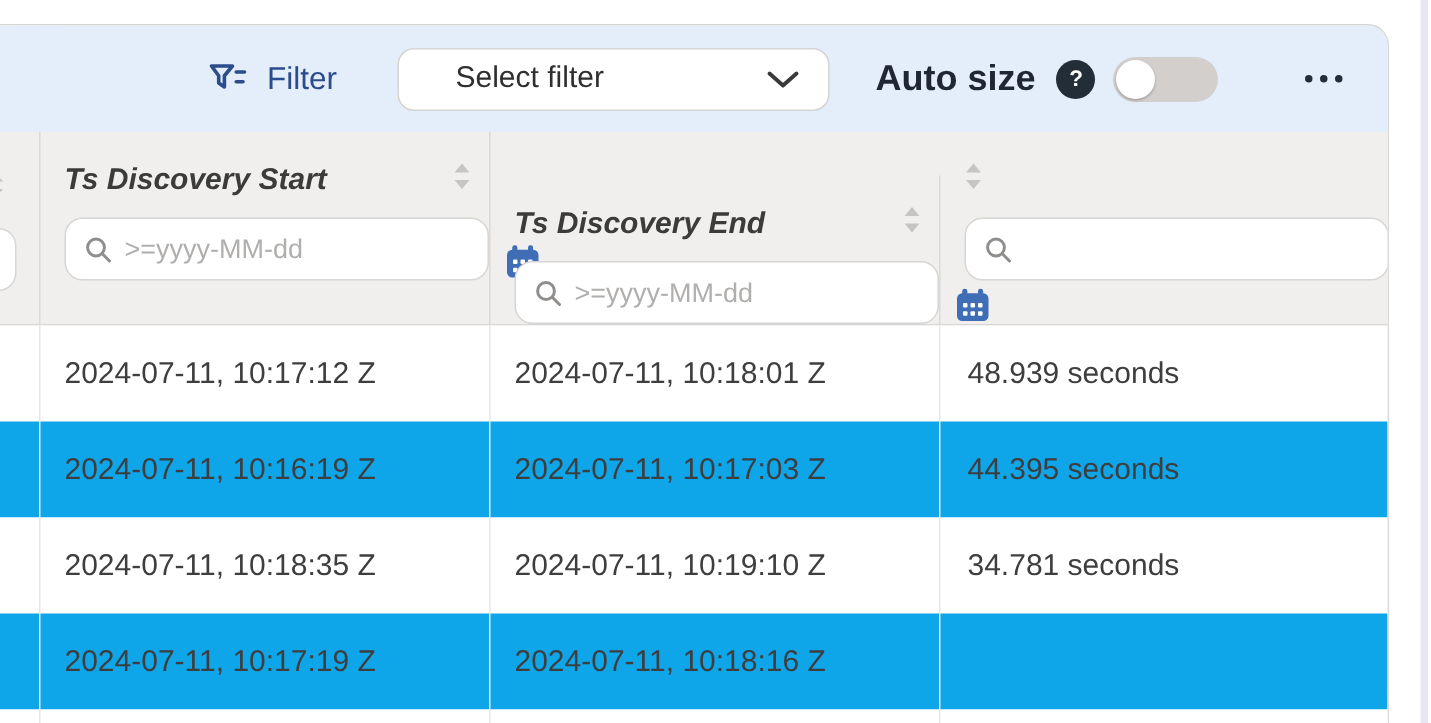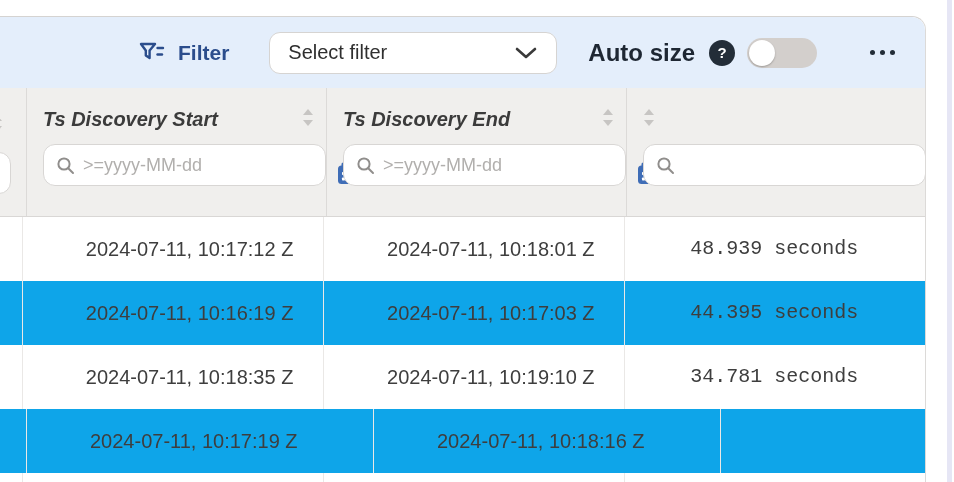--- a/index.html
+++ b/index.html
@@ -13,70 +13,70 @@
 
   .panel { position:absolute; left:0; top:16px; width:926px; height:466px;
            background:#ffffff; border-top:1px solid #d5d3d1; border-right:1px solid #dcdad8;
            border-top-right-radius:14px; overflow:hidden; }
 
   
   .toolbar { height:71px; background:#e4eefb; display:flex; align-items:center;
              border-top-right-radius:13px; }
   .filter-btn { display:flex; align-items:center; gap:13px; margin-left:138px;
                 cursor:pointer; }
-  .filter-btn .lbl { font-size:21px; font-weight:700; color:#2b4d8c; }
+  .filter-btn .lbl { font-size:21px; font-weight:400; color:#2b4d8c; }
   .select-box { margin-left:40px; width:288px; height:42px; background:#ffffff;
                 border:1px solid #d6d4d2; border-radius:11px; display:flex;
                 align-items:center; justify-content:space-between; padding:0 18px;
                 cursor:pointer; }
-  .select-box .val { font-size:20px; color:#2f2f2f; }
+  .select-box .val { font-size:20px; color:#2f2f2f;margin-left:20px; }
   .autosize-lbl { margin-left:31px; font-size:24px; font-weight:700; color:#1e2733; }
   .help-btn { margin-left:14px; width:26px; height:26px; border-radius:50%;
               background:#232d38; color:#ffffff; font-size:15px; font-weight:700;
               display:flex; align-items:center; justify-content:center; cursor:pointer; }
   .toggle { margin-left:12px; width:70px; height:30px; border-radius:15px;
             background:#d3cfcc; position:relative; cursor:pointer; }
   .toggle .knob { position:absolute; left:2px; top:2px; width:26px; height:26px;
                   border-radius:50%; background:#ffffff;
                   box-shadow:0 1px 2px rgba(0,0,0,.25); }
   .dots-btn { margin-left:auto; margin-right:30px; display:flex; gap:5px; cursor:pointer; }
   .dots-btn i { width:5px; height:5px; border-radius:50%; background:#232d38; display:block; }
 
   
   .thead { height:129px; background:#f0efed; border-bottom:1px solid #d9d7d5;
            display:flex; }
   .th { border-right:1px solid #dcdad8; position:relative; }
   .th.c0 { width:27px; overflow:hidden; }
-  .th.c1 { width:300px; } .th.c2 { width:300px; } .th.c3 { width:298px; border-right:none; }
+  .th.c1 { width:300px; } .th.c2 { width:300px;margin-top:29px; } .th.c3 { width:298px; border-right:none; }
   .th-title { display:flex; align-items:center; justify-content:space-between;
               padding:20px 12px 0 16px; }
   .th-title .txt { font-size:20px; font-weight:700; color:#3b3b3b; white-space:nowrap;font-style:italic; }
   .sort-ic { cursor:pointer; flex:0 0 auto; }
   .th-filter { display:flex; align-items:flex-end; gap:10px; margin-top:13px;
                padding:0 13px 0 16px; }
   .searchbox { flex:1; height:42px; background:#ffffff; border:1px solid #d8d6d4;
                border-radius:12px; display:flex; align-items:center; padding:0 10px 0 12px; }
   .searchbox input { border:none; outline:none; flex:1; min-width:0; margin-left:8px;
                      font-size:18px; color:#3e3e3e; background:transparent;
                      font-family:"Liberation Sans", sans-serif; }
   .searchbox input::placeholder { color:#b1afad; opacity:1; }
   .cal-btn { flex:0 0 auto; cursor:pointer; display:flex; }
   
   .frag-sort { position:absolute; left:-9px; top:26px; }
   .frag-input { position:absolute; left:-46px; top:64px; width:57px; height:42px;
                 background:#ffffff; border:1px solid #d8d6d4; border-radius:12px; }
 
   
-  .trow { height:64px; display:flex; background:#ffffff;gap:47px; }
+  .trow { height:64px; display:flex; background:#ffffff; }
   .trow.alt { background:#0ea5e9; }
   .td { border-right:1px solid #eae8e6; font-size:20px; color:#3e3e3e;
         line-height:64px; white-space:nowrap; overflow:hidden; }
   .td.c0 { width:27px; } .td.c1 { width:300px; padding-left:16px; }
   .td.c2 { width:300px; padding-left:16px; }
-  .td.c3 { width:298px; padding-left:18px; border-right:none;font-family:Liberation Mono, monospace; }
+  .td.c3 { width:298px; padding-left:18px; border-right:none; }
   .trow.partial { height:9px; }
   .trow.partial .td { line-height:9px; }
 </style>
 </head>
 <body>
 
 <div class="page">
 
   <div class="right-strip"></div>
 

